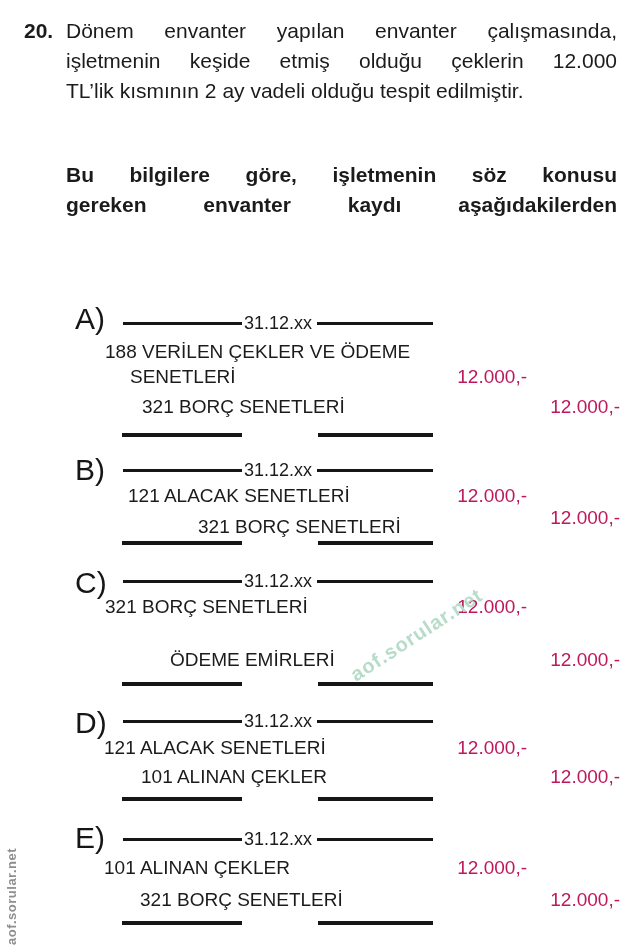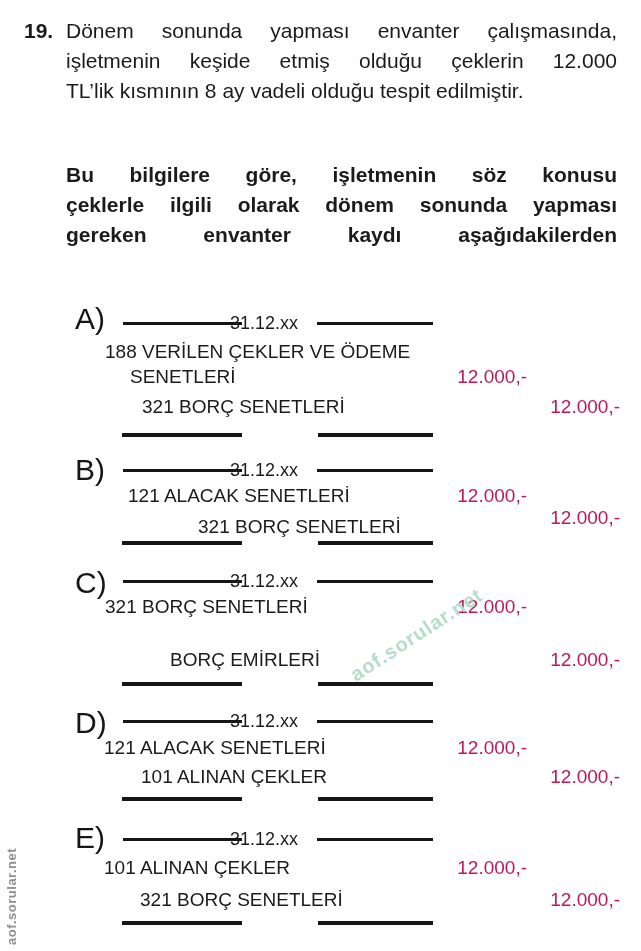--- a/index.html
+++ b/index.html
@@ -40,21 +40,21 @@
   .opt-a .date-rule { top:8px; }
   .opt-b .date-rule { top:5px; }
   .opt-c .date-rule { top:3px; }
   .opt-d .date-rule { top:3px; }
   .opt-e .date-rule { top:6px; }
 
   .seg { position:absolute; height:3px; background:#161616; top:11px; }
   .seg-l { left:123px; width:119px; }
   .seg-r { left:317px; width:116px; }
   .date-label {
-    position:absolute; left:224px; top:1px; width:80px;
+    position:absolute; left:238px; top:1px; width:80px;
     text-align:center; font-size:18px; line-height:22px; color:#1b1b1b;
   }
 
   .acct {
     position:absolute; font-size:19px; line-height:22px;
     white-space:nowrap; color:#1b1b1b;
   }
   .amt {
     position:absolute; font-size:19px; line-height:22px;
     white-space:nowrap; color:#be185d; text-align:right;
@@ -113,31 +113,30 @@
     font-size:13px; font-weight:bold; letter-spacing:0.5px;
     color:#8f8f8f;
     transform:rotate(-90deg);
     transform-origin:0 0;
     white-space:nowrap;
   }
 </style>
 </head>
 <body>
 
-<div class="q-number">19.</div>
+<div class="q-number">20.</div>
 
 <div class="q-body">
-  <div class="q-line jst">Dönem sonunda yapması envanter çalışmasında,</div>
+  <div class="q-line jst">Dönem envanter yapılan envanter çalışmasında,</div>
   <div class="q-line jst">işletmenin keşide etmiş olduğu çeklerin 12.000</div>
-  <div class="q-line">TL’lik kısmının 8 ay vadeli olduğu tespit edilmiştir.</div>
+  <div class="q-line">TL’lik kısmının 2 ay vadeli olduğu tespit edilmiştir.</div>
 </div>
 
 <div class="q-prompt">
   <div class="q-line jst">Bu bilgilere göre, işletmenin söz konusu</div>
-  <div class="q-line jst">çeklerle ilgili olarak dönem sonunda yapması</div>
   <div class="q-line jst">gereken envanter kaydı aşağıdakilerden</div>
 </div>
 
 <section class="option opt-a">
   <div class="opt-letter">A)</div>
   <div class="date-rule">
     <span class="seg seg-l"></span>
     <span class="date-label">31.12.xx</span>
     <span class="seg seg-r"></span>
   </div>
@@ -171,21 +170,21 @@
 
 <section class="option opt-c">
   <div class="opt-letter">C)</div>
   <div class="date-rule">
     <span class="seg seg-l"></span>
     <span class="date-label">31.12.xx</span>
     <span class="seg seg-r"></span>
   </div>
   <div class="acct debit1">321 BORÇ SENETLERİ</div>
   <div class="amt col1 amt1">12.000,-</div>
-  <div class="acct credit2">BORÇ EMİRLERİ</div>
+  <div class="acct credit2">ÖDEME EMİRLERİ</div>
   <div class="amt col2 amt2">12.000,-</div>
   <div class="close-rule">
     <span class="close-l"></span>
     <span class="close-r"></span>
   </div>
 </section>
 
 <section class="option opt-d">
   <div class="opt-letter">D)</div>
   <div class="date-rule">

